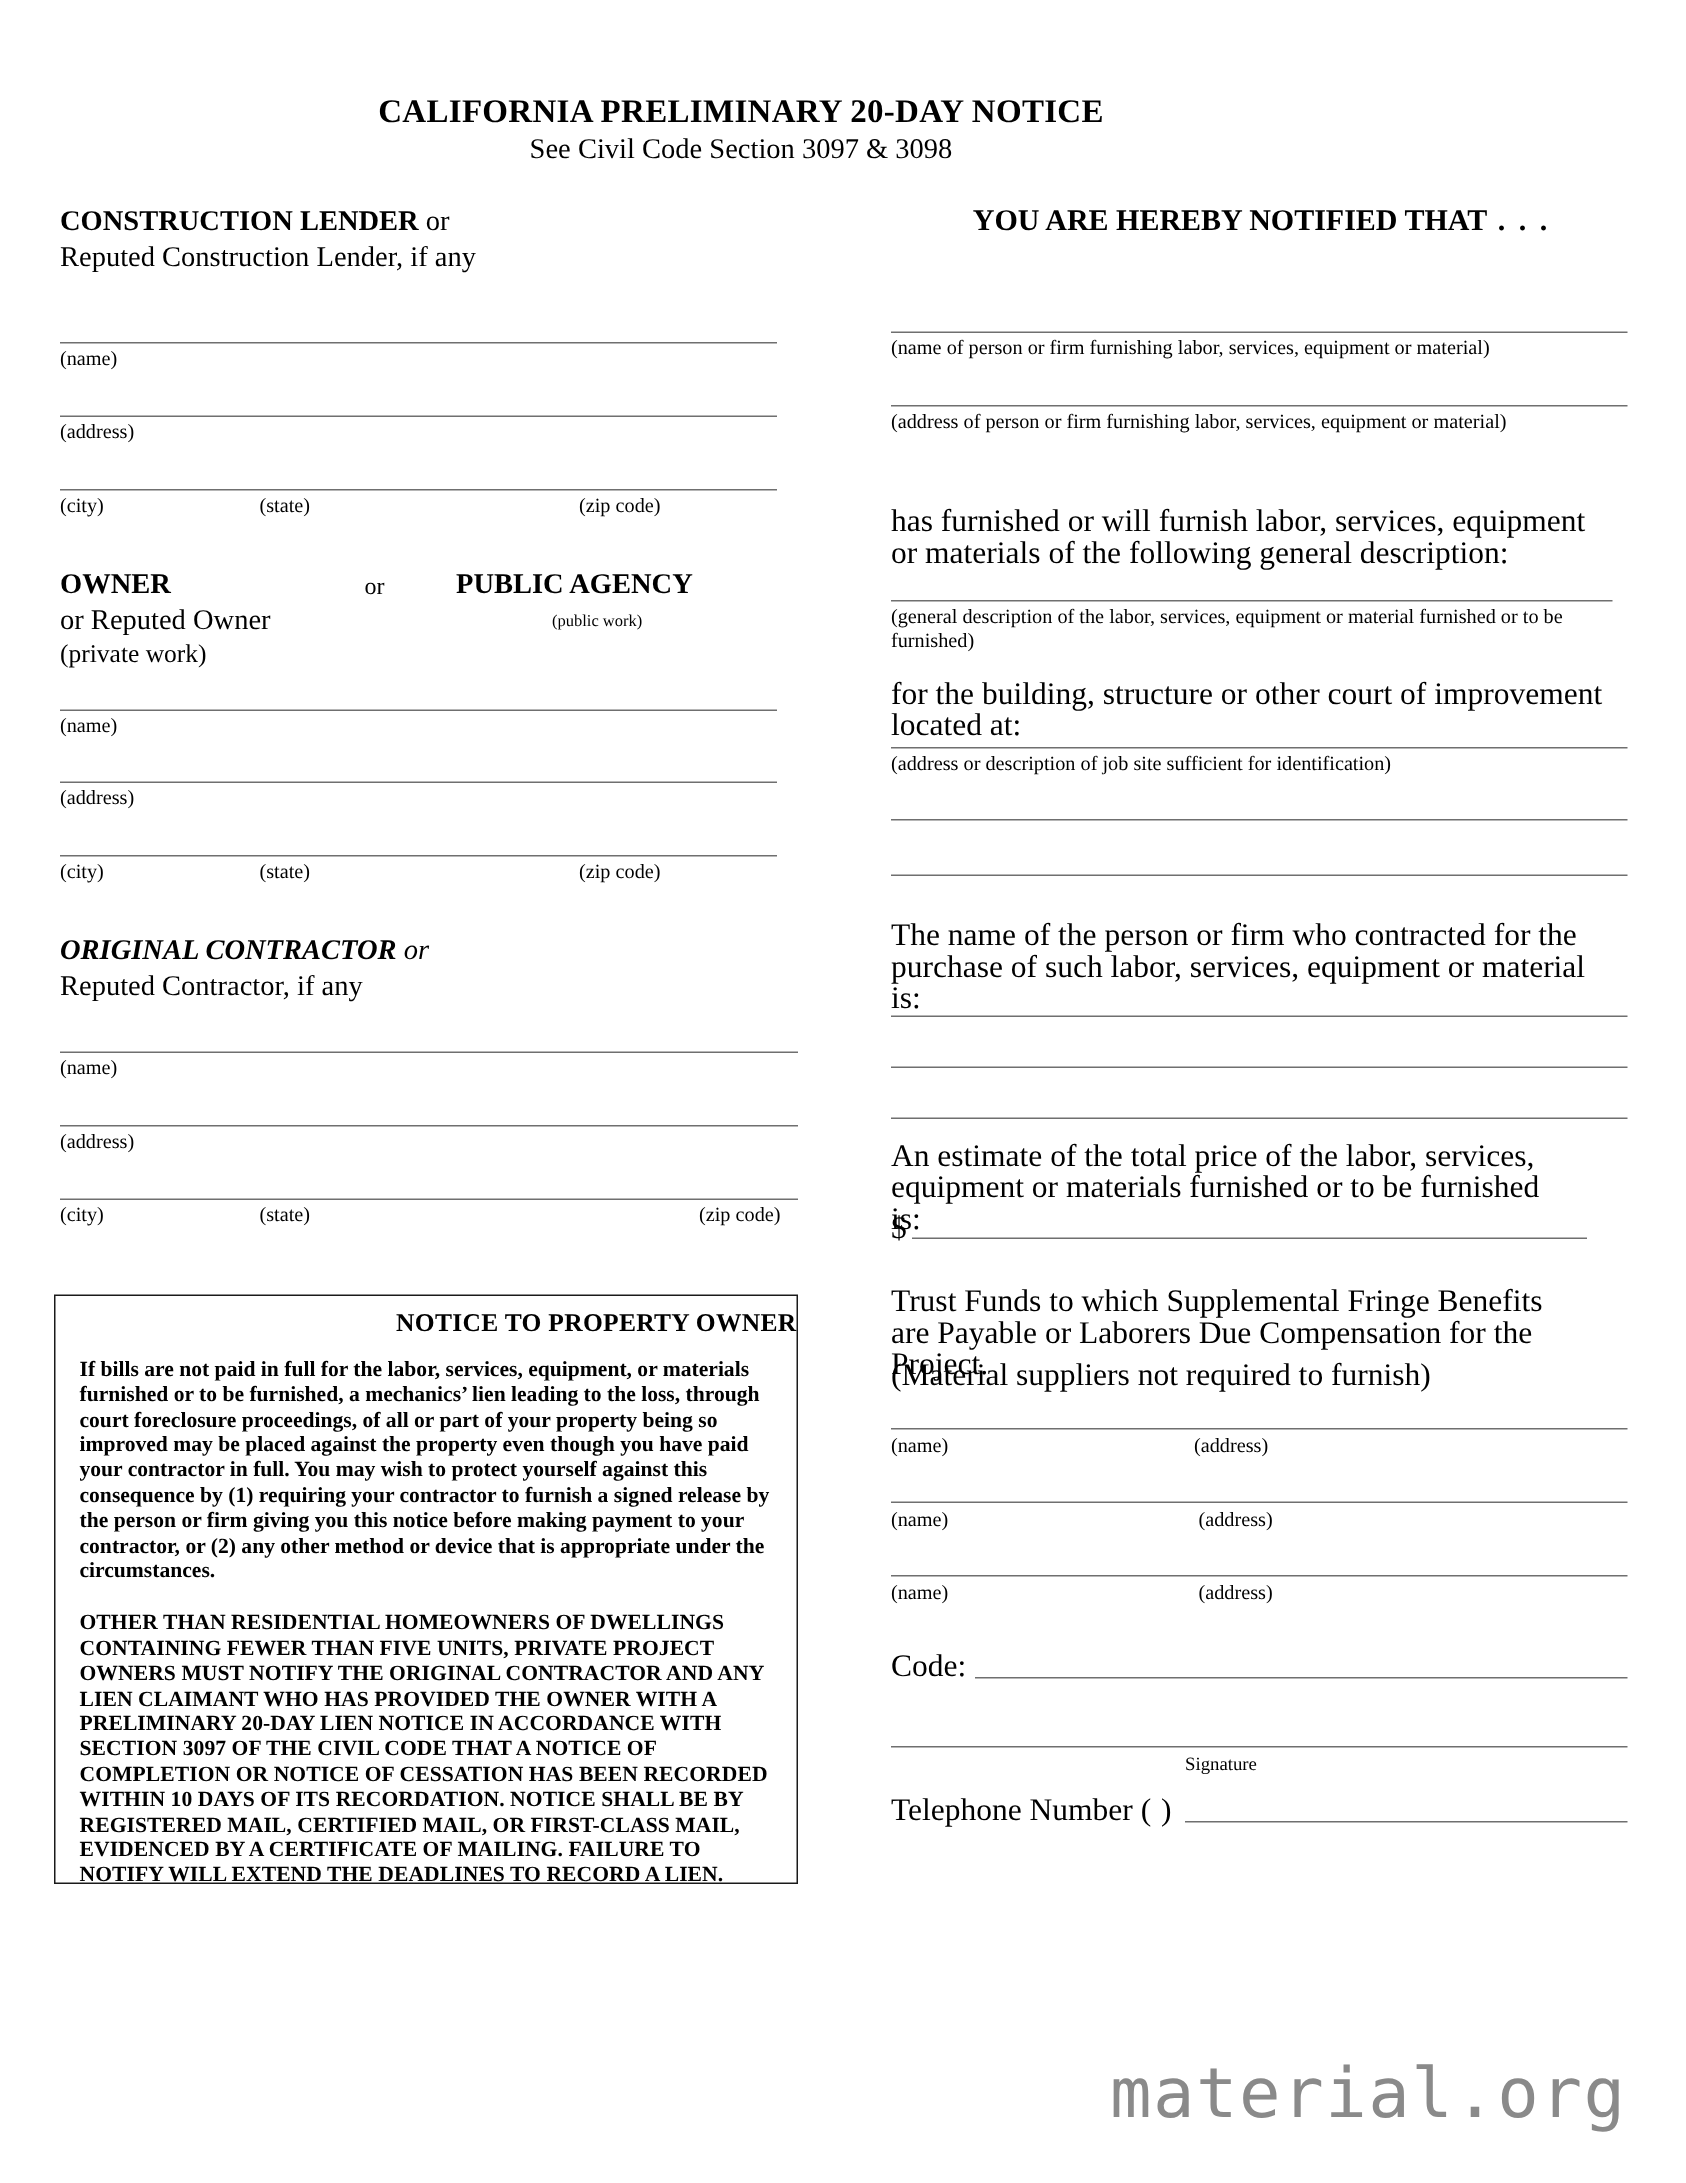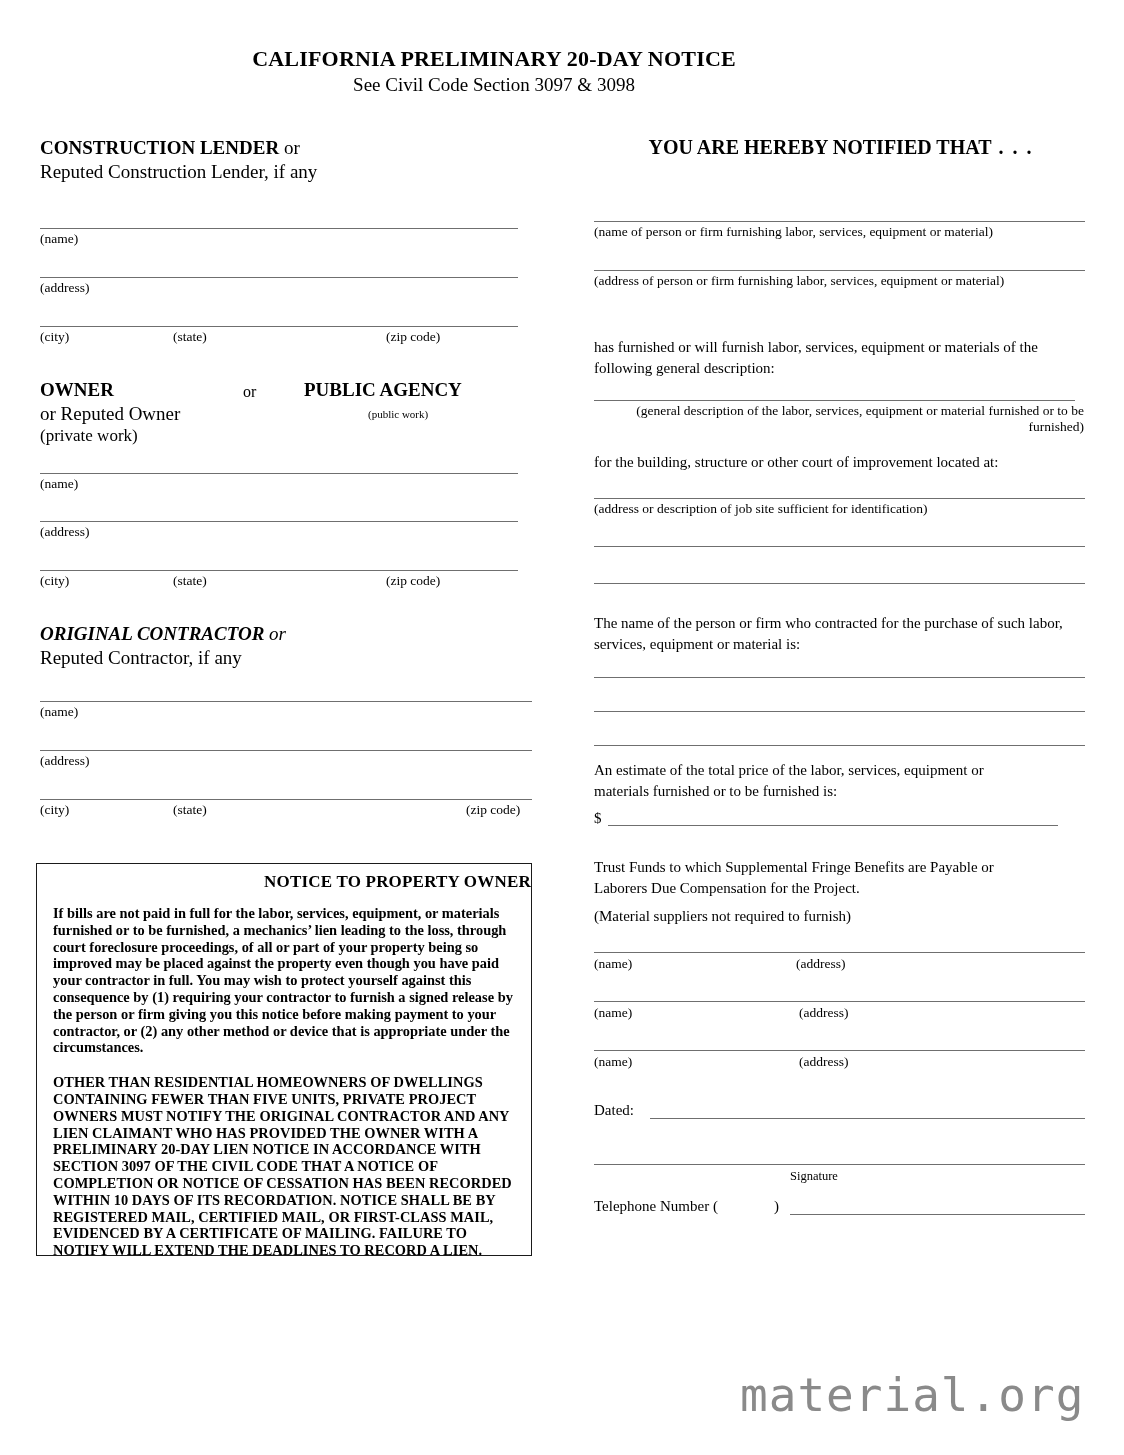--- a/index.html
+++ b/index.html
@@ -16,21 +16,21 @@
     overflow: hidden;
   }
   .page {
     position: absolute;
     inset: 0;
   }
 
   
   .title-block {
     position: absolute;
-    top: 45px;
+    top: 60px;
     left: 0;
     width: 988px;
     text-align: center;
   }
   .title-main {
     font-size: 22px;
     font-weight: bold;
     letter-spacing: .2px;
     line-height: 27px;
   }
@@ -50,21 +50,21 @@
     line-height: 24px;
     font-weight: bold;
   }
   .sect-head .lt { font-weight: normal; }
   .sect-sub {
     font-size: 19px;
     line-height: 24px;
     font-weight: normal;
   }
   .body-text {
-    font-size: 15px;
+    font-size: 21px;
     line-height: 21px;
   }
   .caption {
     font-size: 13.5px;
     line-height: 16px;
   }
 
   
   .rule {
     position: absolute;
@@ -193,21 +193,21 @@
 
     <div class="rule" style="top:221px; left:0; width:491px;"></div>
     <div class="abs caption" style="top:224px; left:0;">(name of person or firm furnishing labor, services, equipment or material)</div>
 
     <div class="rule" style="top:270px; left:0; width:491px;"></div>
     <div class="abs caption" style="top:273px; left:0;">(address of person or firm furnishing labor, services, equipment or material)</div>
 
     <div class="abs body-text" style="top:337px; left:0; width:478px;">has furnished or will furnish labor, services, equipment or materials of the following general description:</div>
 
     <div class="rule" style="top:400px; left:0; width:481px;"></div>
-    <div class="abs caption" style="top:403px; left:0; width:490px;text-align:right;">(general description of the  labor, services, equipment or material furnished or to be furnished)</div>
+    <div class="abs caption" style="top:403px; left:0; width:490px;">(general description of the  labor, services, equipment or material furnished or to be furnished)</div>
 
     <div class="abs body-text" style="top:452px; left:0; width:480px;">for the building, structure or other court of improvement located at:</div>
 
     <div class="rule" style="top:498px; left:0; width:491px;"></div>
     <div class="abs caption" style="top:501px; left:0;">(address or description of job site sufficient for identification)</div>
 
     <div class="rule" style="top:546px; left:0; width:491px;"></div>
     <div class="rule" style="top:583px; left:0; width:491px;"></div>
 
     <div class="abs body-text" style="top:613px; left:0; width:482px;">The name of the person or firm who contracted for the purchase of such labor, services, equipment or material is:</div>
@@ -230,21 +230,21 @@
     <div class="abs caption" style="top:956px; left:202px;">(address)</div>
 
     <div class="rule" style="top:1001px; left:0; width:491px;"></div>
     <div class="abs caption" style="top:1005px; left:0;">(name)</div>
     <div class="abs caption" style="top:1005px; left:205px;">(address)</div>
 
     <div class="rule" style="top:1050px; left:0; width:491px;"></div>
     <div class="abs caption" style="top:1054px; left:0;">(name)</div>
     <div class="abs caption" style="top:1054px; left:205px;">(address)</div>
 
-    <div class="abs body-text" style="top:1100px; left:0;">Dated:</div>
+    <div class="abs body-text" style="top:1100px; left:0;">Code:</div>
     <div class="rule" style="top:1118px; left:56px; width:435px;"></div>
 
     <div class="rule" style="top:1164px; left:0; width:491px;"></div>
     <div class="abs caption" style="top:1168px; left:196px; font-size:12.5px;">Signature</div>
 
     <div class="abs body-text" style="top:1196px; left:0;">
       <span>Telephone Number (</span>
     </div>
     <div class="abs body-text" style="top:1196px; left:180px;">)</div>
     <div class="rule" style="top:1214px; left:196px; width:295px;"></div>

